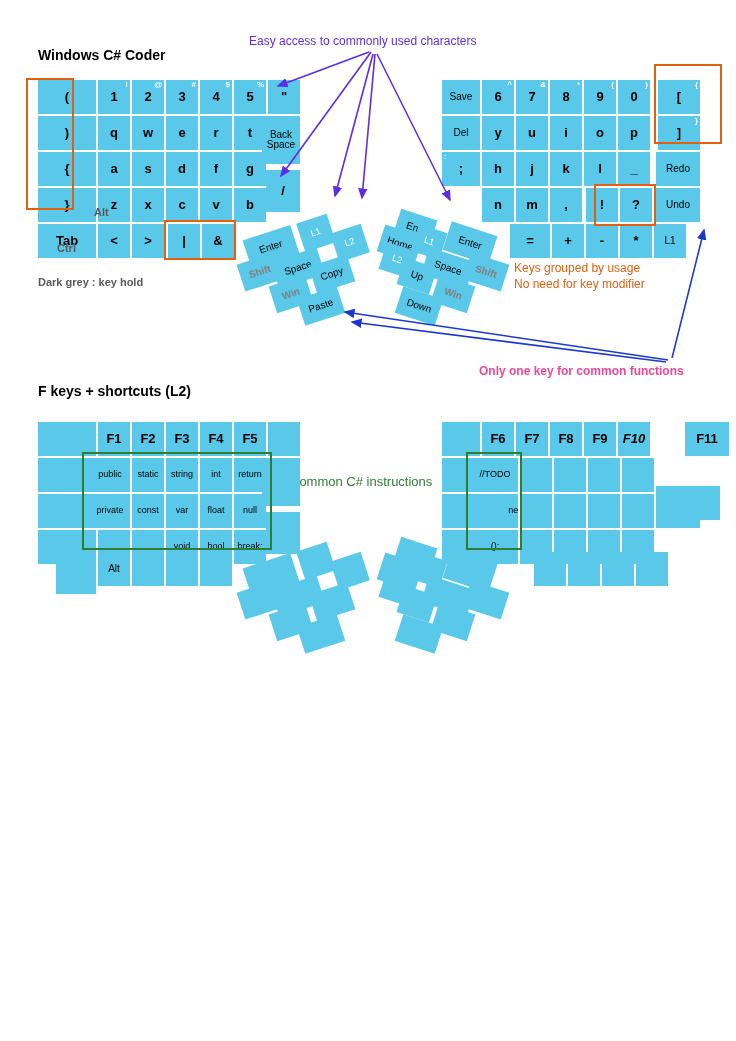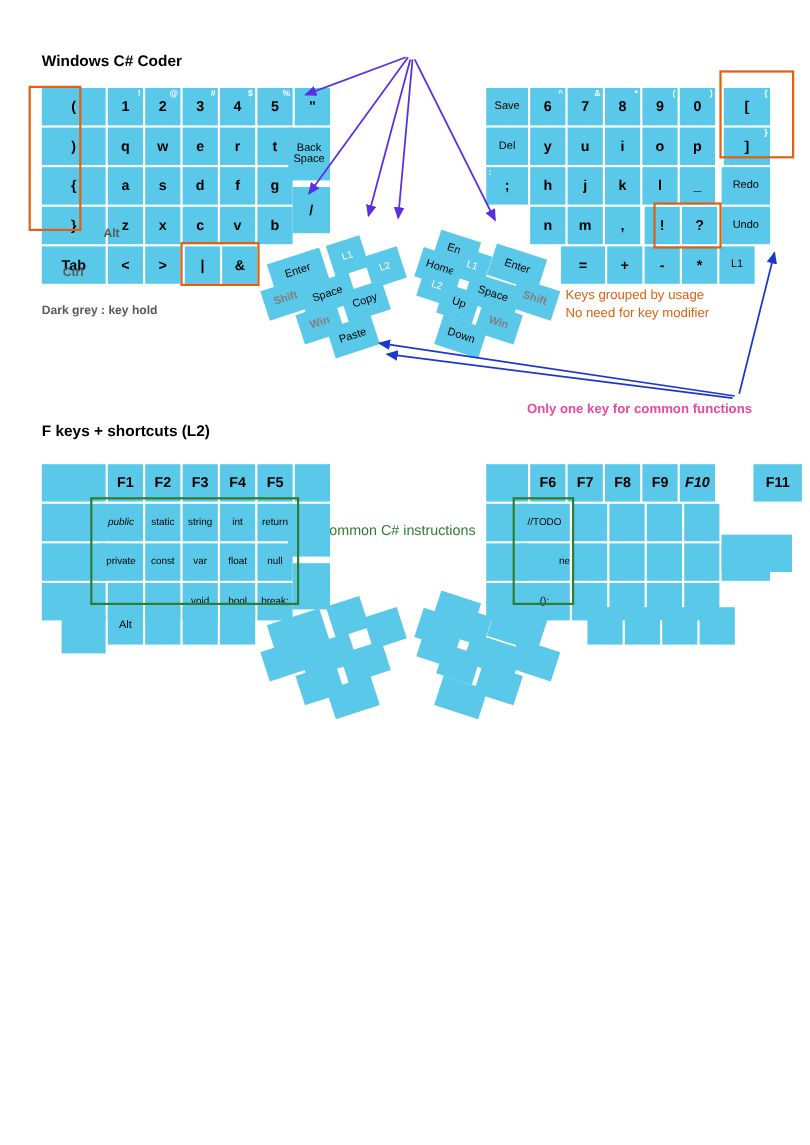--- a/index.html
+++ b/index.html
@@ -81,20 +81,21 @@
   }
 </style>
 </head>
 <body>
 
 <div class="canvas">
 
   <div class="title" id="title-top">Windows C# Coder</div>
   <div class="title" id="title-f">F keys + shortcuts (L2)</div>
 
+  <div class="note note-purple" style="left:249px; top:34px;">Easy access to commonly used characters</div>
   <div class="note note-orange" style="left:514px; top:261px;">Keys grouped by usage</div>
   <div class="note note-orange" style="left:514px; top:277px;">No need for key modifier</div>
   <div class="note note-blue" style="left:479px; top:364px;">Only one key for common functions</div>
   <div class="note note-grey" style="left:38px; top:276px;">Dark grey : key hold</div>
   <div class="note note-green" style="left:290px; top:474px;">Common C# instructions</div>
 
   <div id="keys-root">
       <div class="key bold" style="left: 38px; top: 80px; width: 58px; height: 34px;">
         <span style="white-space: pre-line;">(</span>
       </div>
@@ -374,21 +375,21 @@
       </div>
       <div class="key bold" style="left: 234px; top: 422px; width: 32px; height: 34px;">
         <span style="white-space: pre-line;">F5</span>
       </div>
       <div class="key" style="left: 268px; top: 422px; width: 32px; height: 34px;">
         <span style="white-space: pre-line;"></span>
       </div>
       <div class="key" style="left: 38px; top: 458px; width: 58px; height: 34px;">
         <span style="white-space: pre-line;"></span>
       </div>
-      <div class="key tiny" style="left: 90px; top: 458px; width: 40px; height: 34px; font-style: italic;">
+      <div class="key tiny" style="left: 90px; top: 458px; width: 40px; height: 34px;">
         <span style="white-space: pre-line;">public</span>
       </div>
       <div class="key tiny" style="left: 132px; top: 458px; width: 32px; height: 34px;">
         <span style="white-space: pre-line;">static</span>
       </div>
       <div class="key tiny" style="left: 166px; top: 458px; width: 32px; height: 34px;">
         <span style="white-space: pre-line;">string</span>
       </div>
       <div class="key tiny" style="left: 200px; top: 458px; width: 32px; height: 34px;">
         <span style="white-space: pre-line;">int</span>

